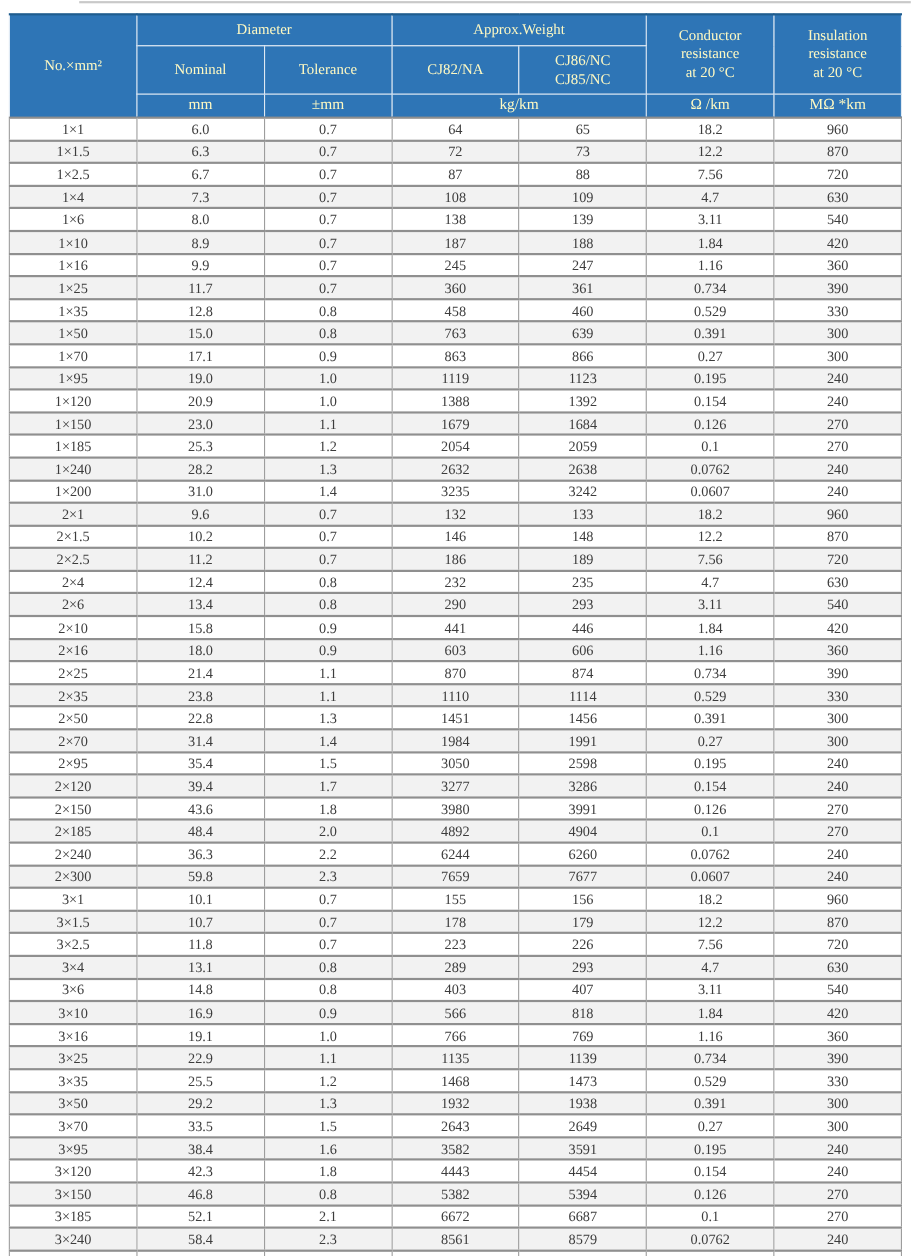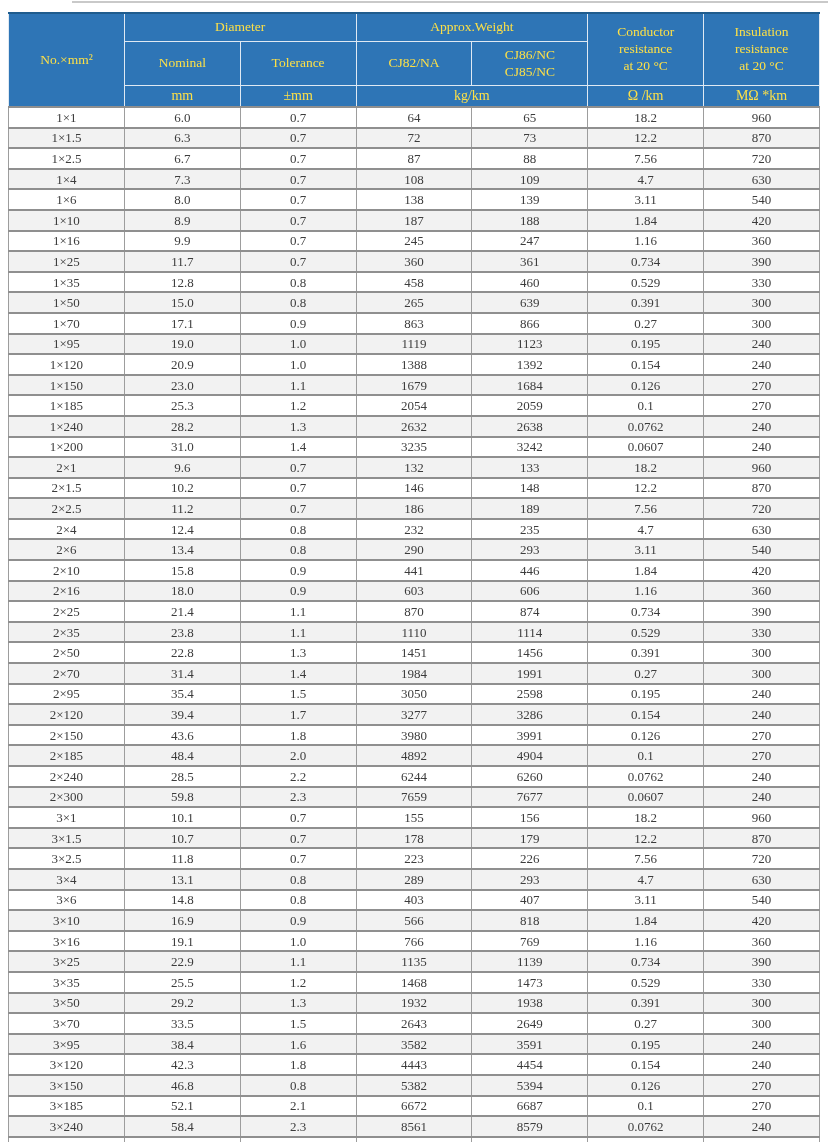--- a/index.html
+++ b/index.html
@@ -33,21 +33,21 @@
     width: 812px;
     border-collapse: collapse;
     table-layout: fixed;
     border: 1px solid #8a8a8a;
     border-top: 2px solid #1f5c8e;
     border-bottom: 3px solid #4f4f4f;
   }
   col { width: 14.2857%; }
   thead th {
     background: #2e75b6;
-    color: #fde047;
+    color: #fef9c3;
     font-weight: normal;
     border: 1px solid #dfe9f3;
     text-align: center;
     vertical-align: middle;
     font-size: 13.5px;
     line-height: 1.25;
     padding: 0 2px;
   }
   tr.hdr-group th { height: 27px; }
   tr.hdr-sub th   { height: 43px; }
@@ -198,21 +198,21 @@
           <td>0.8</td>
           <td>458</td>
           <td>460</td>
           <td>0.529</td>
           <td>330</td>
         </tr>
         <tr>
           <td>1×50</td>
           <td>15.0</td>
           <td>0.8</td>
-          <td>265</td>
+          <td>763</td>
           <td>639</td>
           <td>0.391</td>
           <td>300</td>
         </tr>
         <tr>
           <td>1×70</td>
           <td>17.1</td>
           <td>0.9</td>
           <td>863</td>
           <td>866</td>
@@ -403,21 +403,21 @@
           <td>2×185</td>
           <td>48.4</td>
           <td>2.0</td>
           <td>4892</td>
           <td>4904</td>
           <td>0.1</td>
           <td>270</td>
         </tr>
         <tr>
           <td>2×240</td>
-          <td>28.5</td>
+          <td>36.3</td>
           <td>2.2</td>
           <td>6244</td>
           <td>6260</td>
           <td>0.0762</td>
           <td>240</td>
         </tr>
         <tr>
           <td>2×300</td>
           <td>59.8</td>
           <td>2.3</td>

